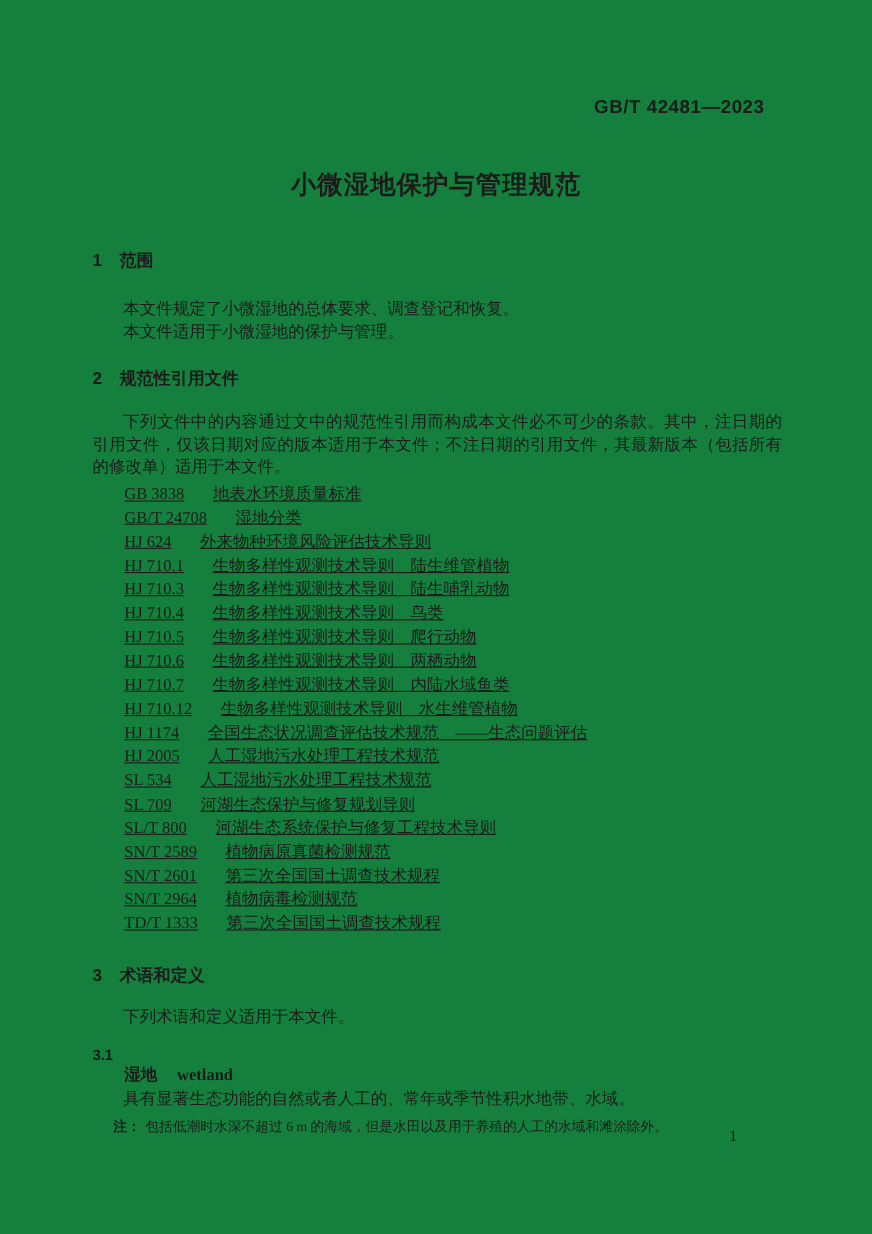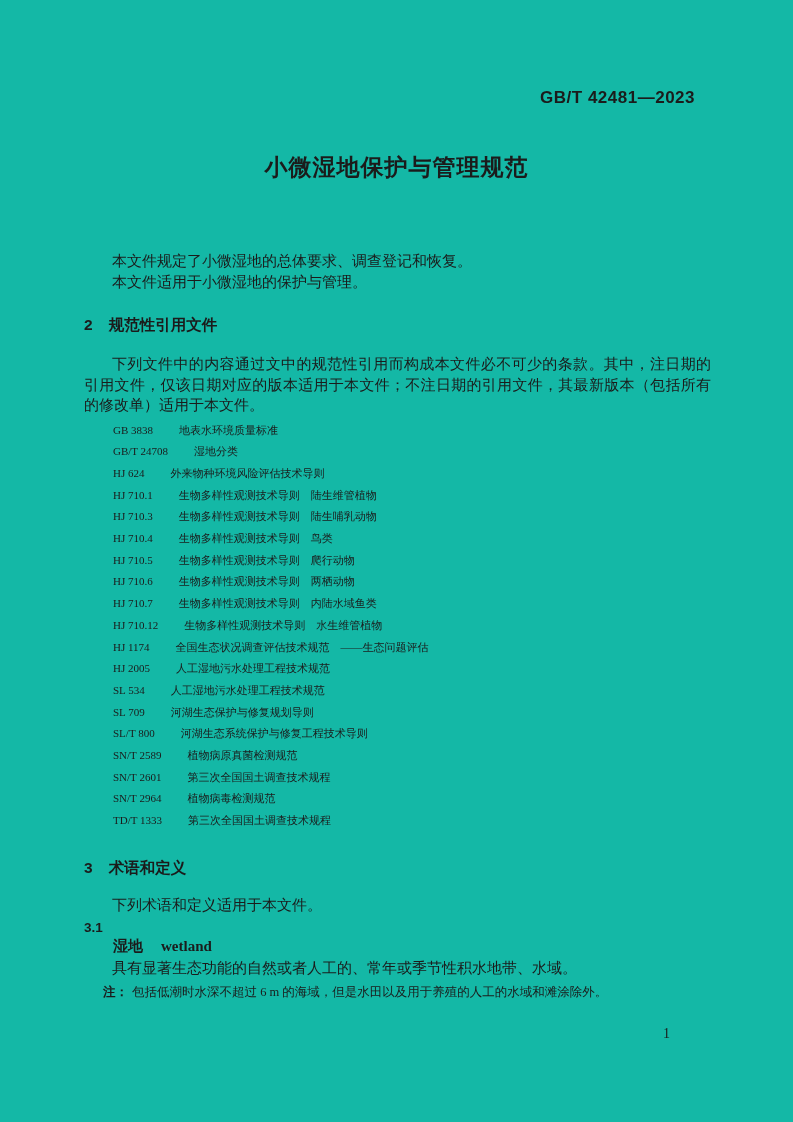--- a/index.html
+++ b/index.html
@@ -5,21 +5,21 @@
   html, body {
     margin: 0;
     padding: 0;
     background: #e8e8e8;
   }
   .page {
     position: relative;
     width: 793px;
     height: 1122px;
     margin: 0 auto;
-    background: #14b8a6;
+    background: #15803d;
     color: #1b1b1b;
     font-family: "Liberation Serif", "DejaVu Serif", serif;
     overflow: hidden;
   }
   
   .doc-number {
     position: absolute;
     top: 88px;
     left: 0;
     width: 695px;
@@ -59,28 +59,29 @@
     font-size: 15px;
     line-height: 20.5px;
     text-align: justify;
     text-indent: 28px;
   }
   .scope-p1 { margin-top: 23px; }
   .sec2-heading { margin-top: 23px; }
   .sec2-intro { margin-top: 19px; }
   .refs {
     margin: 4px 0 0 29px;
-    font-size: 11px;
+    font-size: 15px;
     line-height: 21.7px;
+    text-decoration: underline;
   }
   .ref-code { margin-right: 26px; }
   .sec3-heading { margin-top: 26px; }
   .terms-intro { margin-top: 17px; }
   .term-num {
-    margin-top: 4px;
+    margin-top: 16px;
     font-family: "Liberation Sans", "DejaVu Sans", sans-serif;
     font-weight: bold;
     font-size: 13.5px;
     line-height: 17px;
   }
   .term-line {
     margin-left: 29px;
     font-size: 15px;
     line-height: 20px;
     font-weight: bold;
@@ -120,20 +121,23 @@
 <body>
 
 <div class="page">
 
   <div class="doc-number">GB/T 42481—2023</div>
 
   <div class="doc-title">小微湿地保护与管理规范</div>
 
   <div class="content">
 
+    <div class="sec-heading">
+      <span class="num">1</span><span>范围</span>
+    </div>
     <p class="body-p scope-p1">本文件规定了小微湿地的总体要求、调查登记和恢复。</p>
     <p class="body-p">本文件适用于小微湿地的保护与管理。</p>
 
     <div class="sec-heading sec2-heading">
       <span class="num">2</span><span>规范性引用文件</span>
     </div>
     <p class="body-p sec2-intro">下列文件中的内容通过文中的规范性引用而构成本文件必不可少的条款。其中，注日期的引用文件，仅该日期对应的版本适用于本文件；不注日期的引用文件，其最新版本（包括所有的修改单）适用于本文件。</p>
 
     <div class="refs">
         <div class="ref-row">

